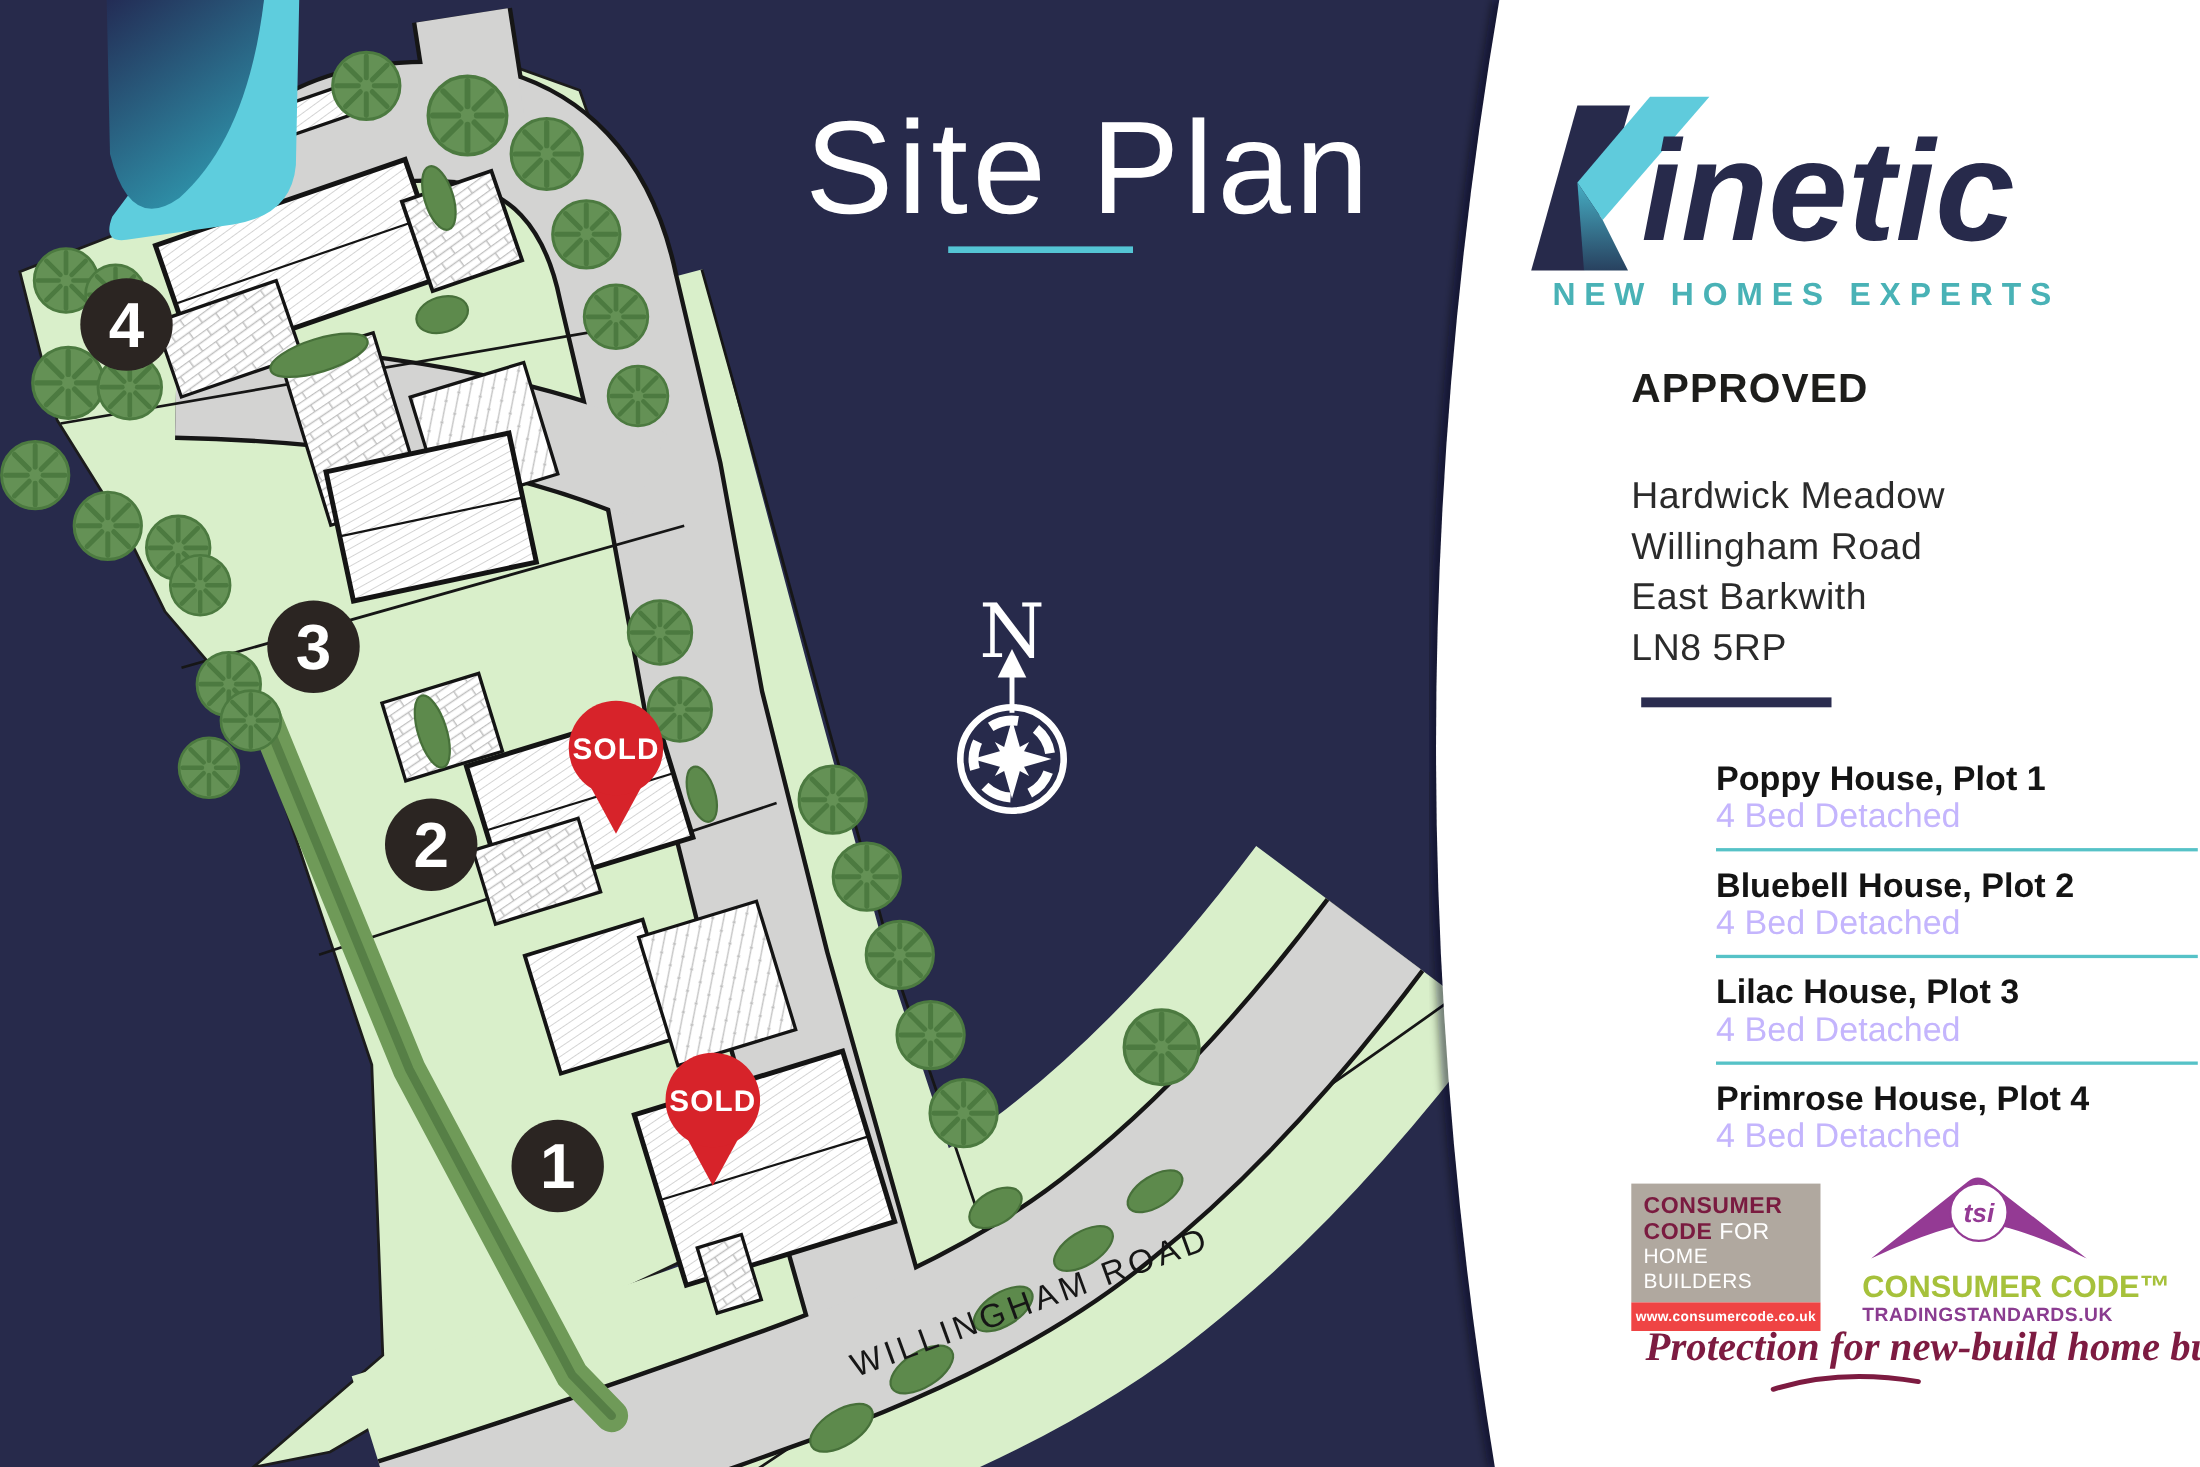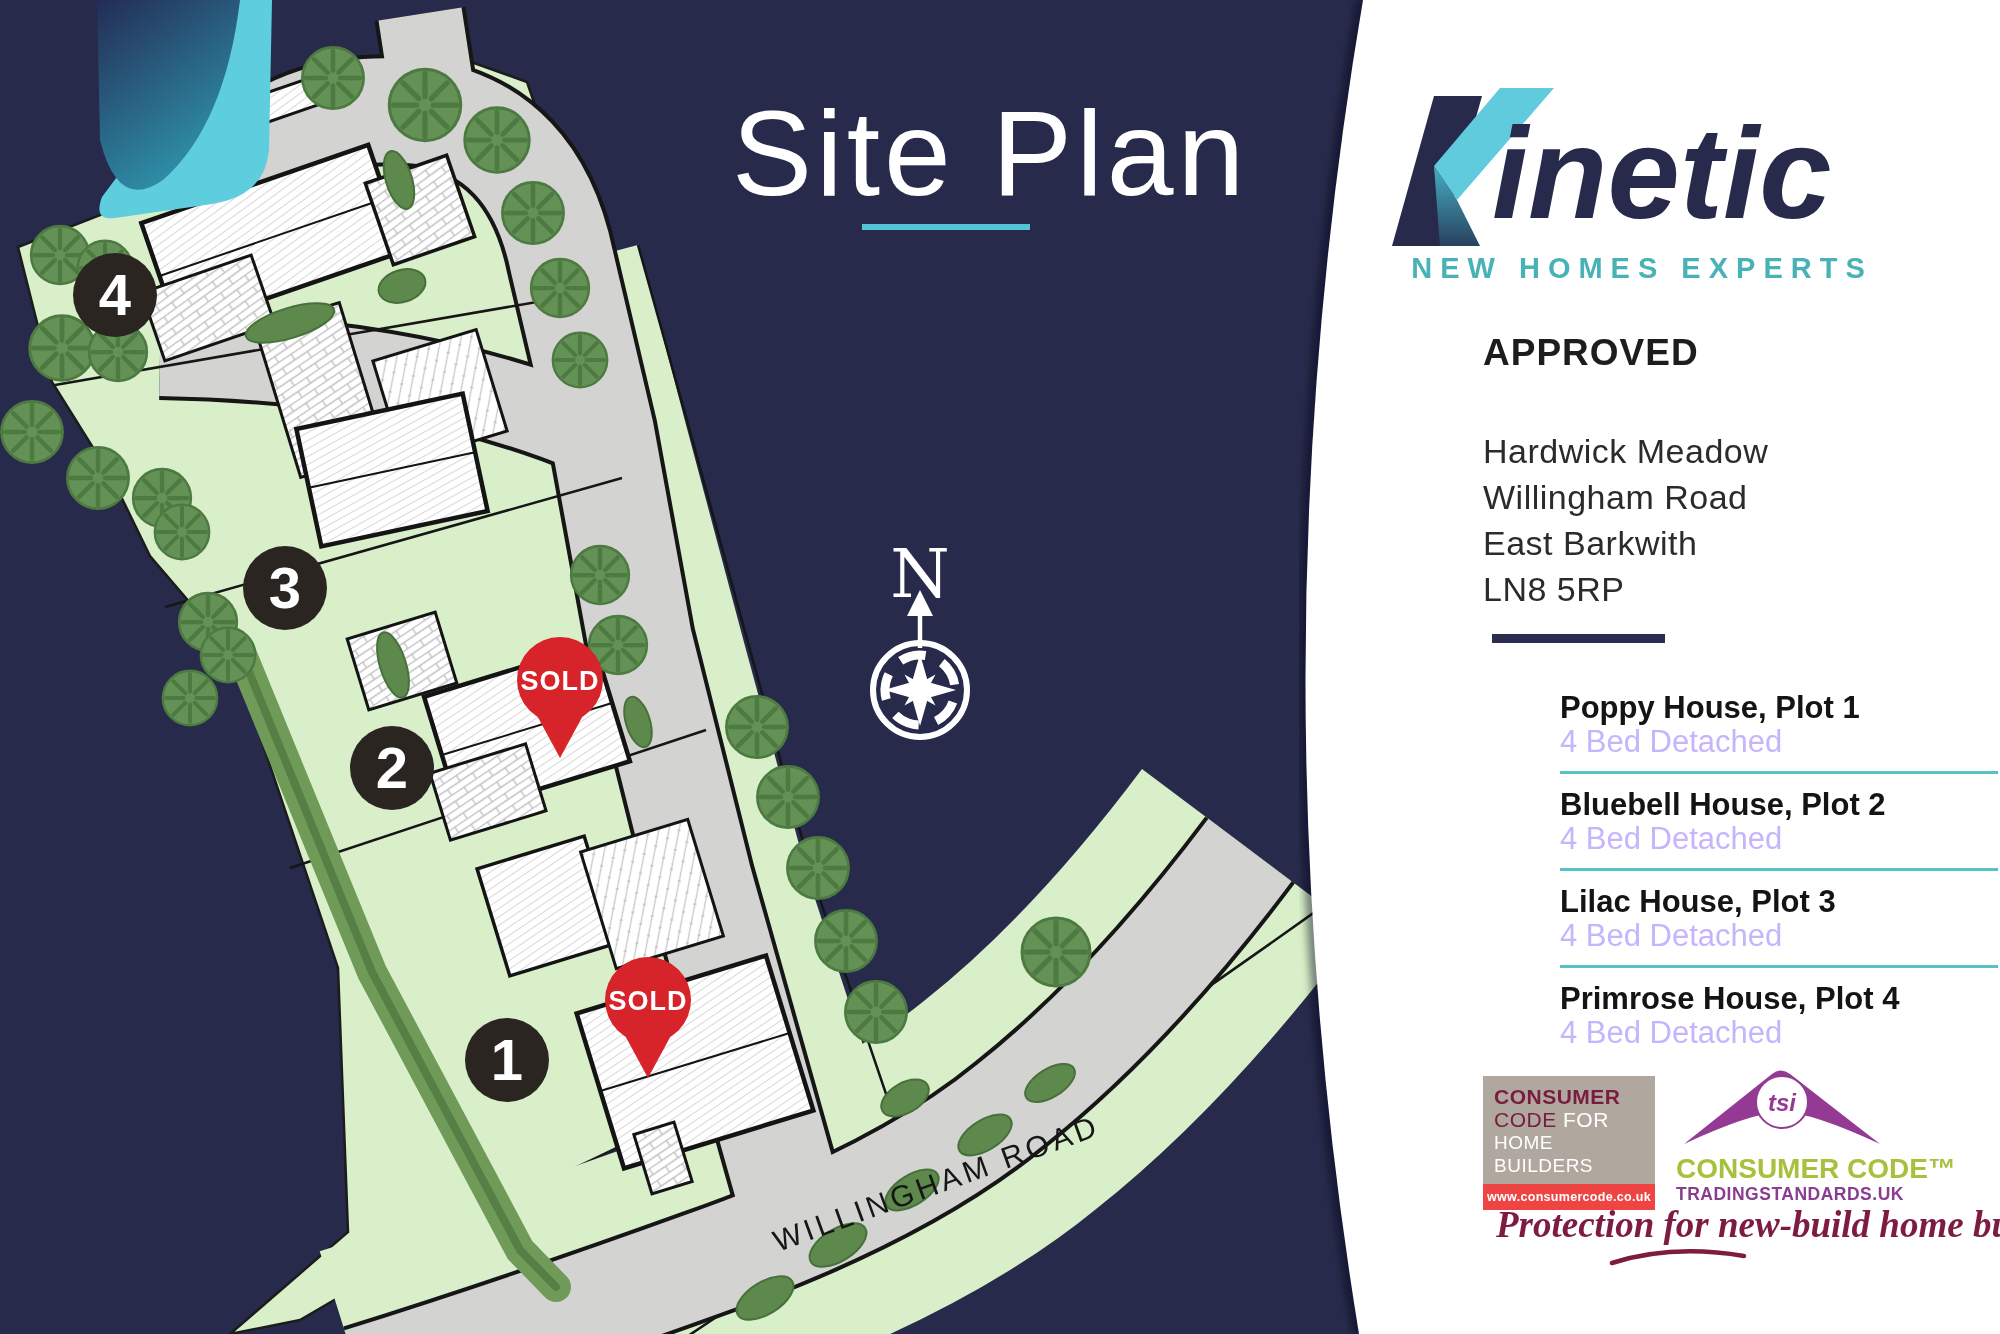--- a/index.html
+++ b/index.html
@@ -17,26 +17,26 @@
   .dev-heading{position:absolute;left:1483px;top:330px;font-size:37px;font-weight:800;
     line-height:46px;letter-spacing:1px;color:#1d1d1b;}
   .dev-address{position:absolute;left:1483px;top:428px;font-size:34px;font-weight:400;
     line-height:46px;letter-spacing:.5px;color:#2b2b2b;}
   .navy-divider{position:absolute;left:1492px;top:634px;width:173px;height:9px;background:#2b2d50;}
   .plot-list{position:absolute;left:1560px;top:690px;width:438px;list-style:none;margin:0;padding:0;}
   .plot-list li{padding-bottom:13px;margin-bottom:13px;border-bottom:3px solid #56c2c7;}
   .plot-list li:last-child{border-bottom:none;}
   .plot-name{font-size:31px;font-weight:800;line-height:35px;color:#141414;}
   .plot-spec{font-size:31px;font-weight:400;line-height:33px;color:#c4b5fd;}
-  .badges{position:absolute;left:1483px;top:1076px;display:flex;gap:21px;align-items:flex-start;}
+  .badges{position:absolute;left:1483px;top:1076px;display:flex;gap:38px;align-items:flex-start;}
   .cc-badge{width:172px;}
   .cc-top{background:#b0a89f;padding:9px 11px 7px 11px;}
   .cc-l1{color:#7a1b40;font-size:21px;font-weight:800;line-height:23px;letter-spacing:.5px;}
   .cc-l2{font-size:21px;line-height:23px;letter-spacing:.5px;}
-  .cc-l2 b{color:#7a1b40;font-weight:400;}
+  .cc-l2 b{color:#7a1b40;font-weight:700;}
   .cc-l2 span{color:#ffffff;font-weight:400;}
   .cc-l3{color:#ffffff;font-size:19px;font-weight:400;line-height:23px;letter-spacing:.5px;}
   .cc-strip{background:#ef4444;color:#fff;font-size:12.5px;font-weight:700;
     text-align:center;padding:6px 0;letter-spacing:.3px;}
   .tsi-badge{width:212px;margin-top:-12px;text-align:right;}
   .tsi-line1{color:#a6c13b;font-size:28px;font-weight:700;line-height:30px;white-space:nowrap;}
   .tsi-line2{color:#8a3c90;font-size:17.5px;font-weight:700;letter-spacing:.5px;white-space:nowrap;}
   .protect-tagline{position:absolute;left:1496px;top:1203px;
     font-family:"Liberation Serif",serif;font-style:italic;font-weight:700;
     font-size:37px;color:#7d1b41;white-space:nowrap;}

